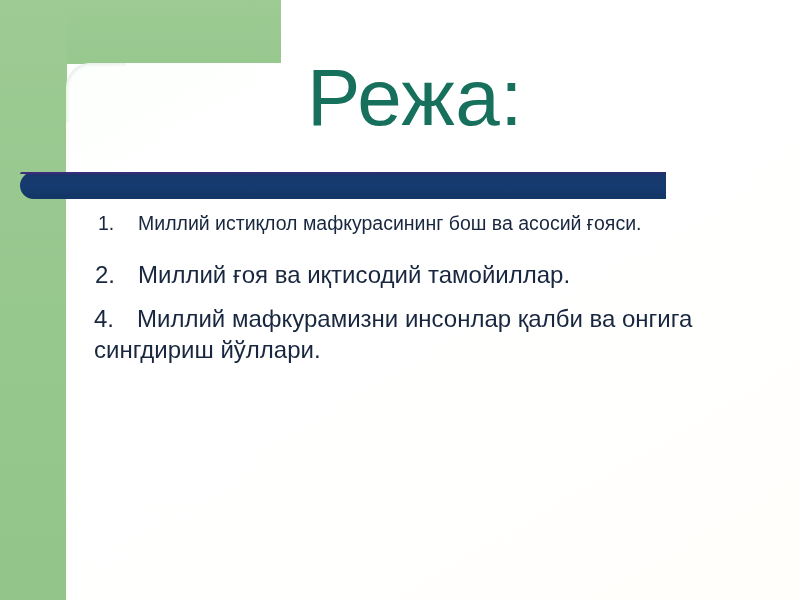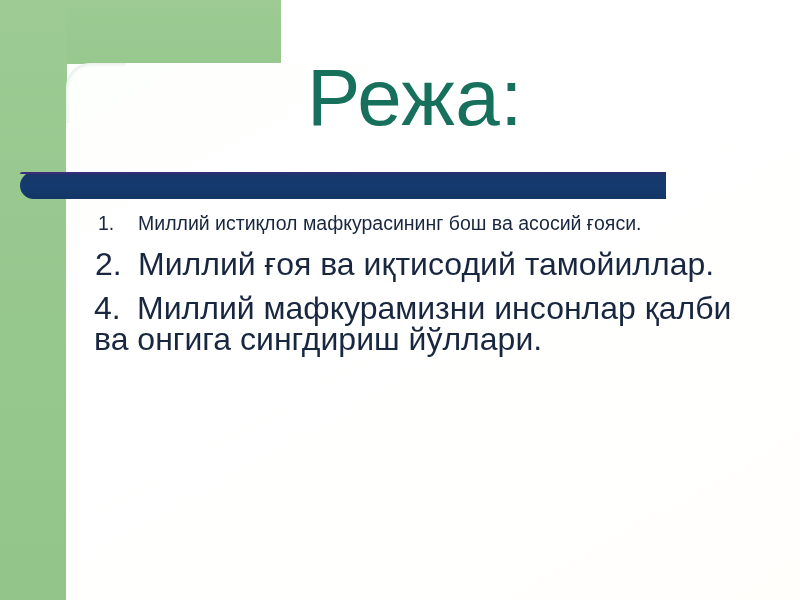--- a/index.html
+++ b/index.html
@@ -123,30 +123,30 @@
     display: block;
     color: #18273f;
     font-weight: 400;
   }
 
   .item-small {
     font-size: 19.5px;
     line-height: 26px;
     padding-left: 22px;
     text-indent: -0px;
-    margin-bottom: 13px;
+    margin-bottom: 23px;
     width: 600px;
   }
   .item-small .num {
     display: inline-block;
     width: 40px;
   }
 
   .item-big {
-    font-size: 32px;
+    font-size: 24px;
     line-height: 31px;
     margin-bottom: 13px;
     padding-left: 19px;
     width: 660px;
   }
   .item-big .num {
     display: inline-block;
     width: 43px;
   }
 

